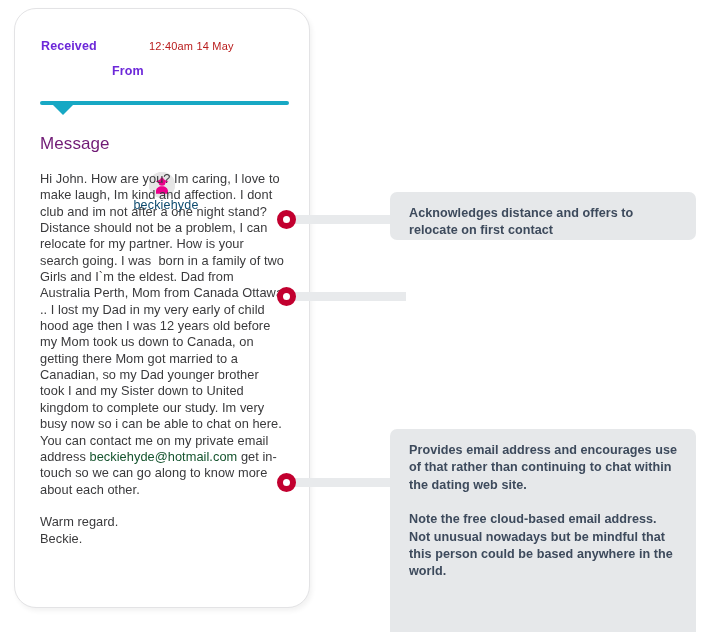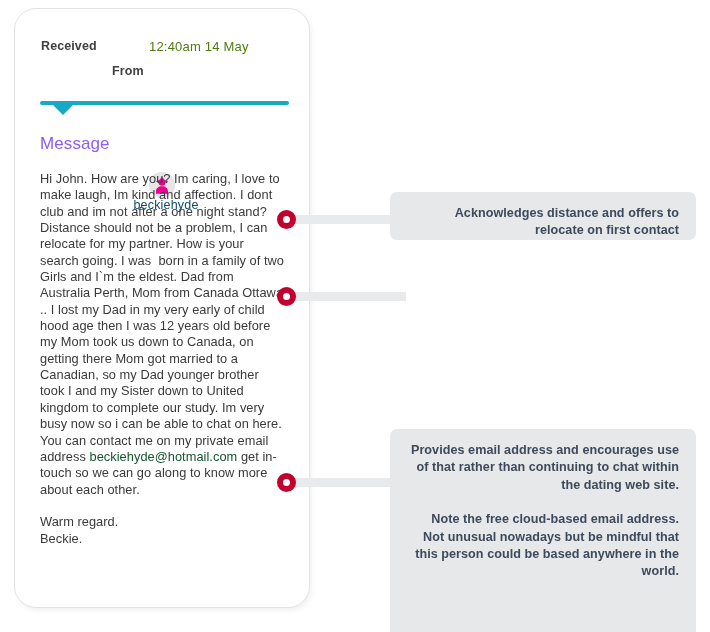--- a/index.html
+++ b/index.html
@@ -43,26 +43,26 @@
     align-items: center;
   }
   .meta-row.received { top: 24px; }
   .meta-row.from { top: 55px; flex-direction: column; }
 
   .meta-label {
     width: 108px;
     flex: 0 0 108px;
     font-size: 12.5px;
     font-weight: bold;
-    color: #404040;
+    color: #6d28d9;
     letter-spacing: 0.1px;
   }
   .meta-value {
-    font-size: 13px;
-    color: #4d7c0f;
+    font-size: 11px;
+    color: #b91c1c;
     letter-spacing: 0.2px;
   }
 
   .avatar {
     width: 26px;
     height: 26px;
     border-radius: 50%;
     background: #e6e6e6;
     flex: 0 0 26px;
     position: relative;
@@ -102,21 +102,21 @@
     border-left: 11px solid transparent;
     border-right: 11px solid transparent;
     border-top: 11px solid #17a8c4;
   }
 
   .message-heading {
     position: absolute;
     left: 25px;
     top: 125px;
     font-size: 17px;
-    color: #8b5cf6;
+    color: #701a75;
     letter-spacing: 0.1px;
   }
 
   .message-body {
     position: absolute;
     left: 25px;
     top: 162px;
     width: 245px;
     font-size: 12.8px;
     line-height: 16.35px;
@@ -149,21 +149,20 @@
   }
 
   
   .callout {
     position: absolute;
     background: #e6e8ea;
     border-radius: 7px;
     box-sizing: border-box;
     padding: 13px 17px 14px 19px;
     z-index: 2;
-    text-align: right;
   }
   .callout p {
     margin: 0;
     font-size: 12.6px;
     line-height: 17.4px;
     font-weight: bold;
     color: #3d4a5c;
     letter-spacing: 0.05px;
     white-space: pre-wrap;
   }

